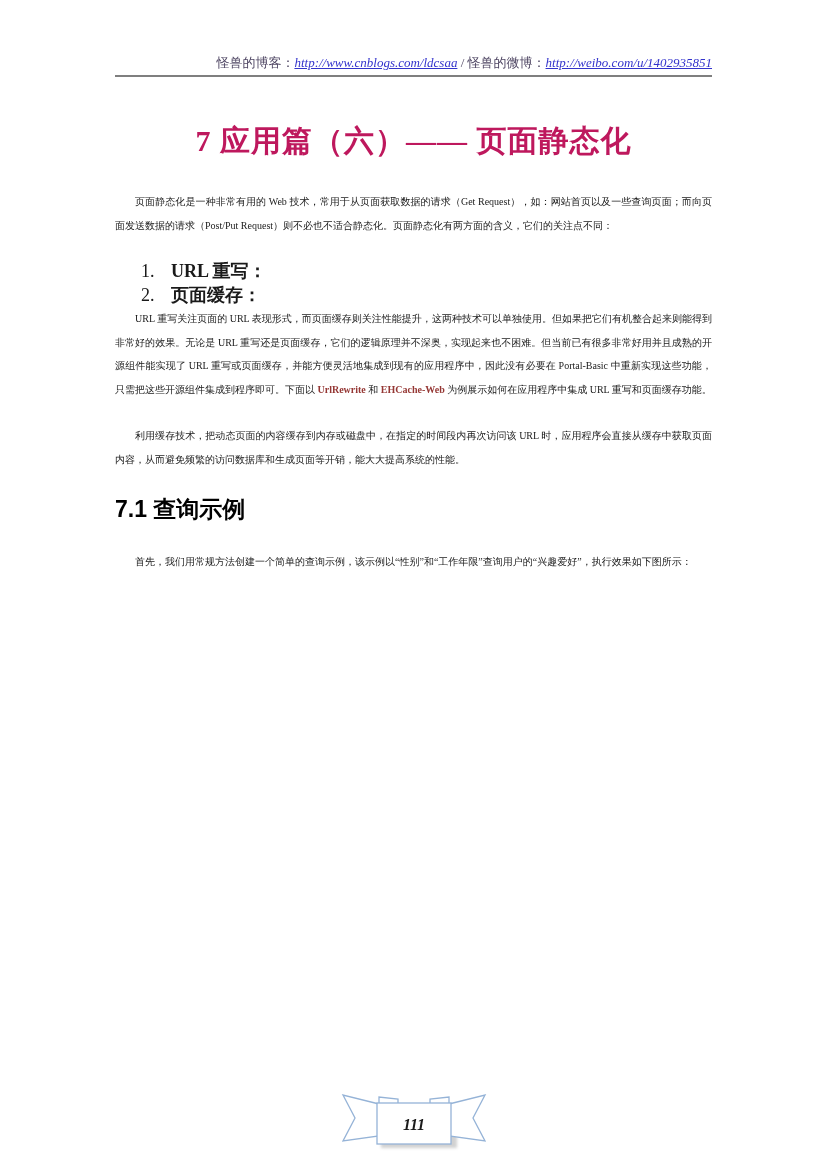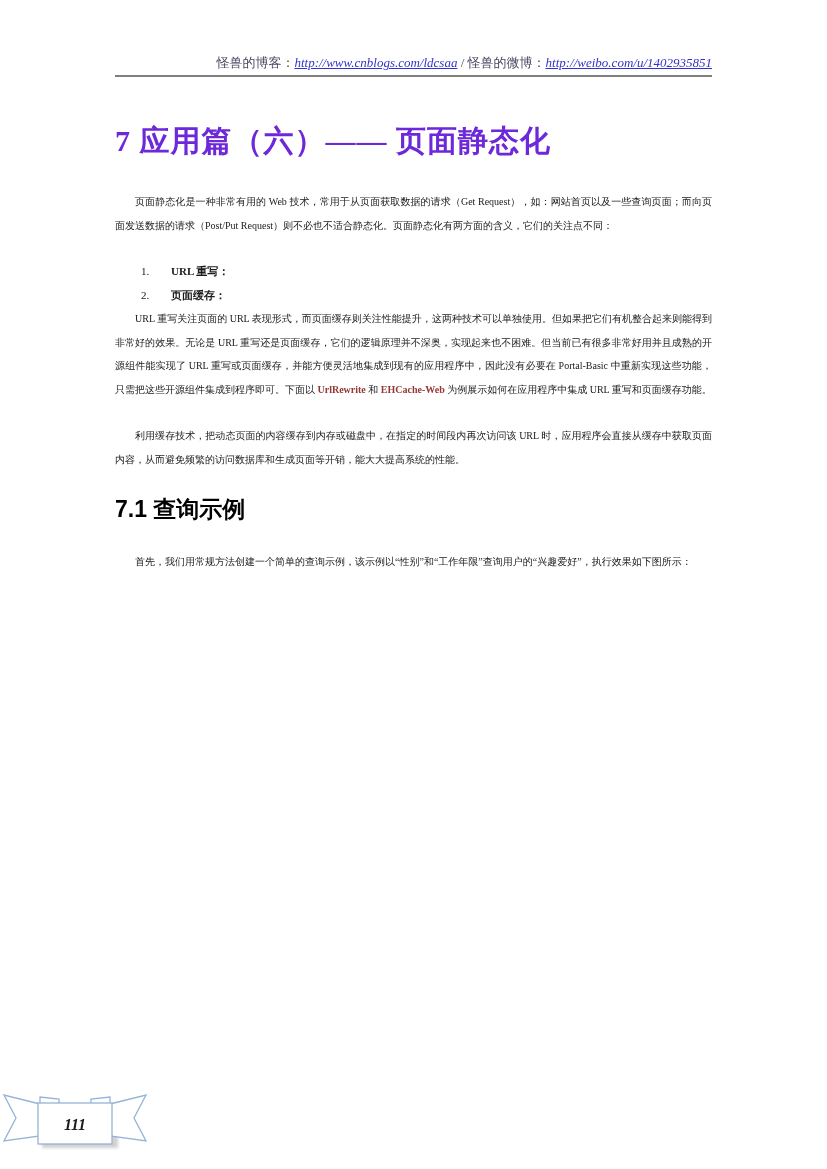--- a/index.html
+++ b/index.html
@@ -25,57 +25,57 @@
     text-decoration:underline;
     cursor:pointer;
   }
   .header-rule {
     margin:3px 115px 0;
     border-top:2px solid #7f7f7f;
     height:0;
   }
   .doc-title {
     margin:44px 115px 28px;
-    text-align:left;
+    text-align:center;
     font-size:30px;
     font-weight:bold;
     letter-spacing:1px;
-    color:#6d28d9;
+    color:#be185d;
   }
   .content { margin:0 115px; }
   p.body {
     margin:0 0 23px 0;
     font-size:10px;
     line-height:23.5px;
     text-align:justify;
     text-indent:2em;
   }
   .list-head {
-    font-size:11px;
+    font-size:18px;
     line-height:23.5px;
     padding-left:26px;
     margin:0;
   }
   .list-num { display:inline-block; width:30px; }
   .list-label { font-weight:bold; }
   .red-bold { color:#953734; font-weight:bold; }
   h2.section-heading {
     margin:0 0 26px 0;
     font-family:"Liberation Sans","DejaVu Sans",sans-serif;
     font-size:23px;
     font-weight:bold;
     color:#000000;
     line-height:30px;
   }
   .footer {
     position:absolute;
     bottom:16px; left:0;
     width:100%;
     display:flex;
-    justify-content:flex-start;
+    justify-content:center;
   }
 </style>
 </head>
 <body>
 
 <div class="page">
 
   <div class="header-line">
     <span>怪兽的博客：</span><a>http://www.cnblogs.com/ldcsaa</a><span> / </span><span>怪兽的微博：</span><a>http://weibo.com/u/1402935851</a>
   </div>

